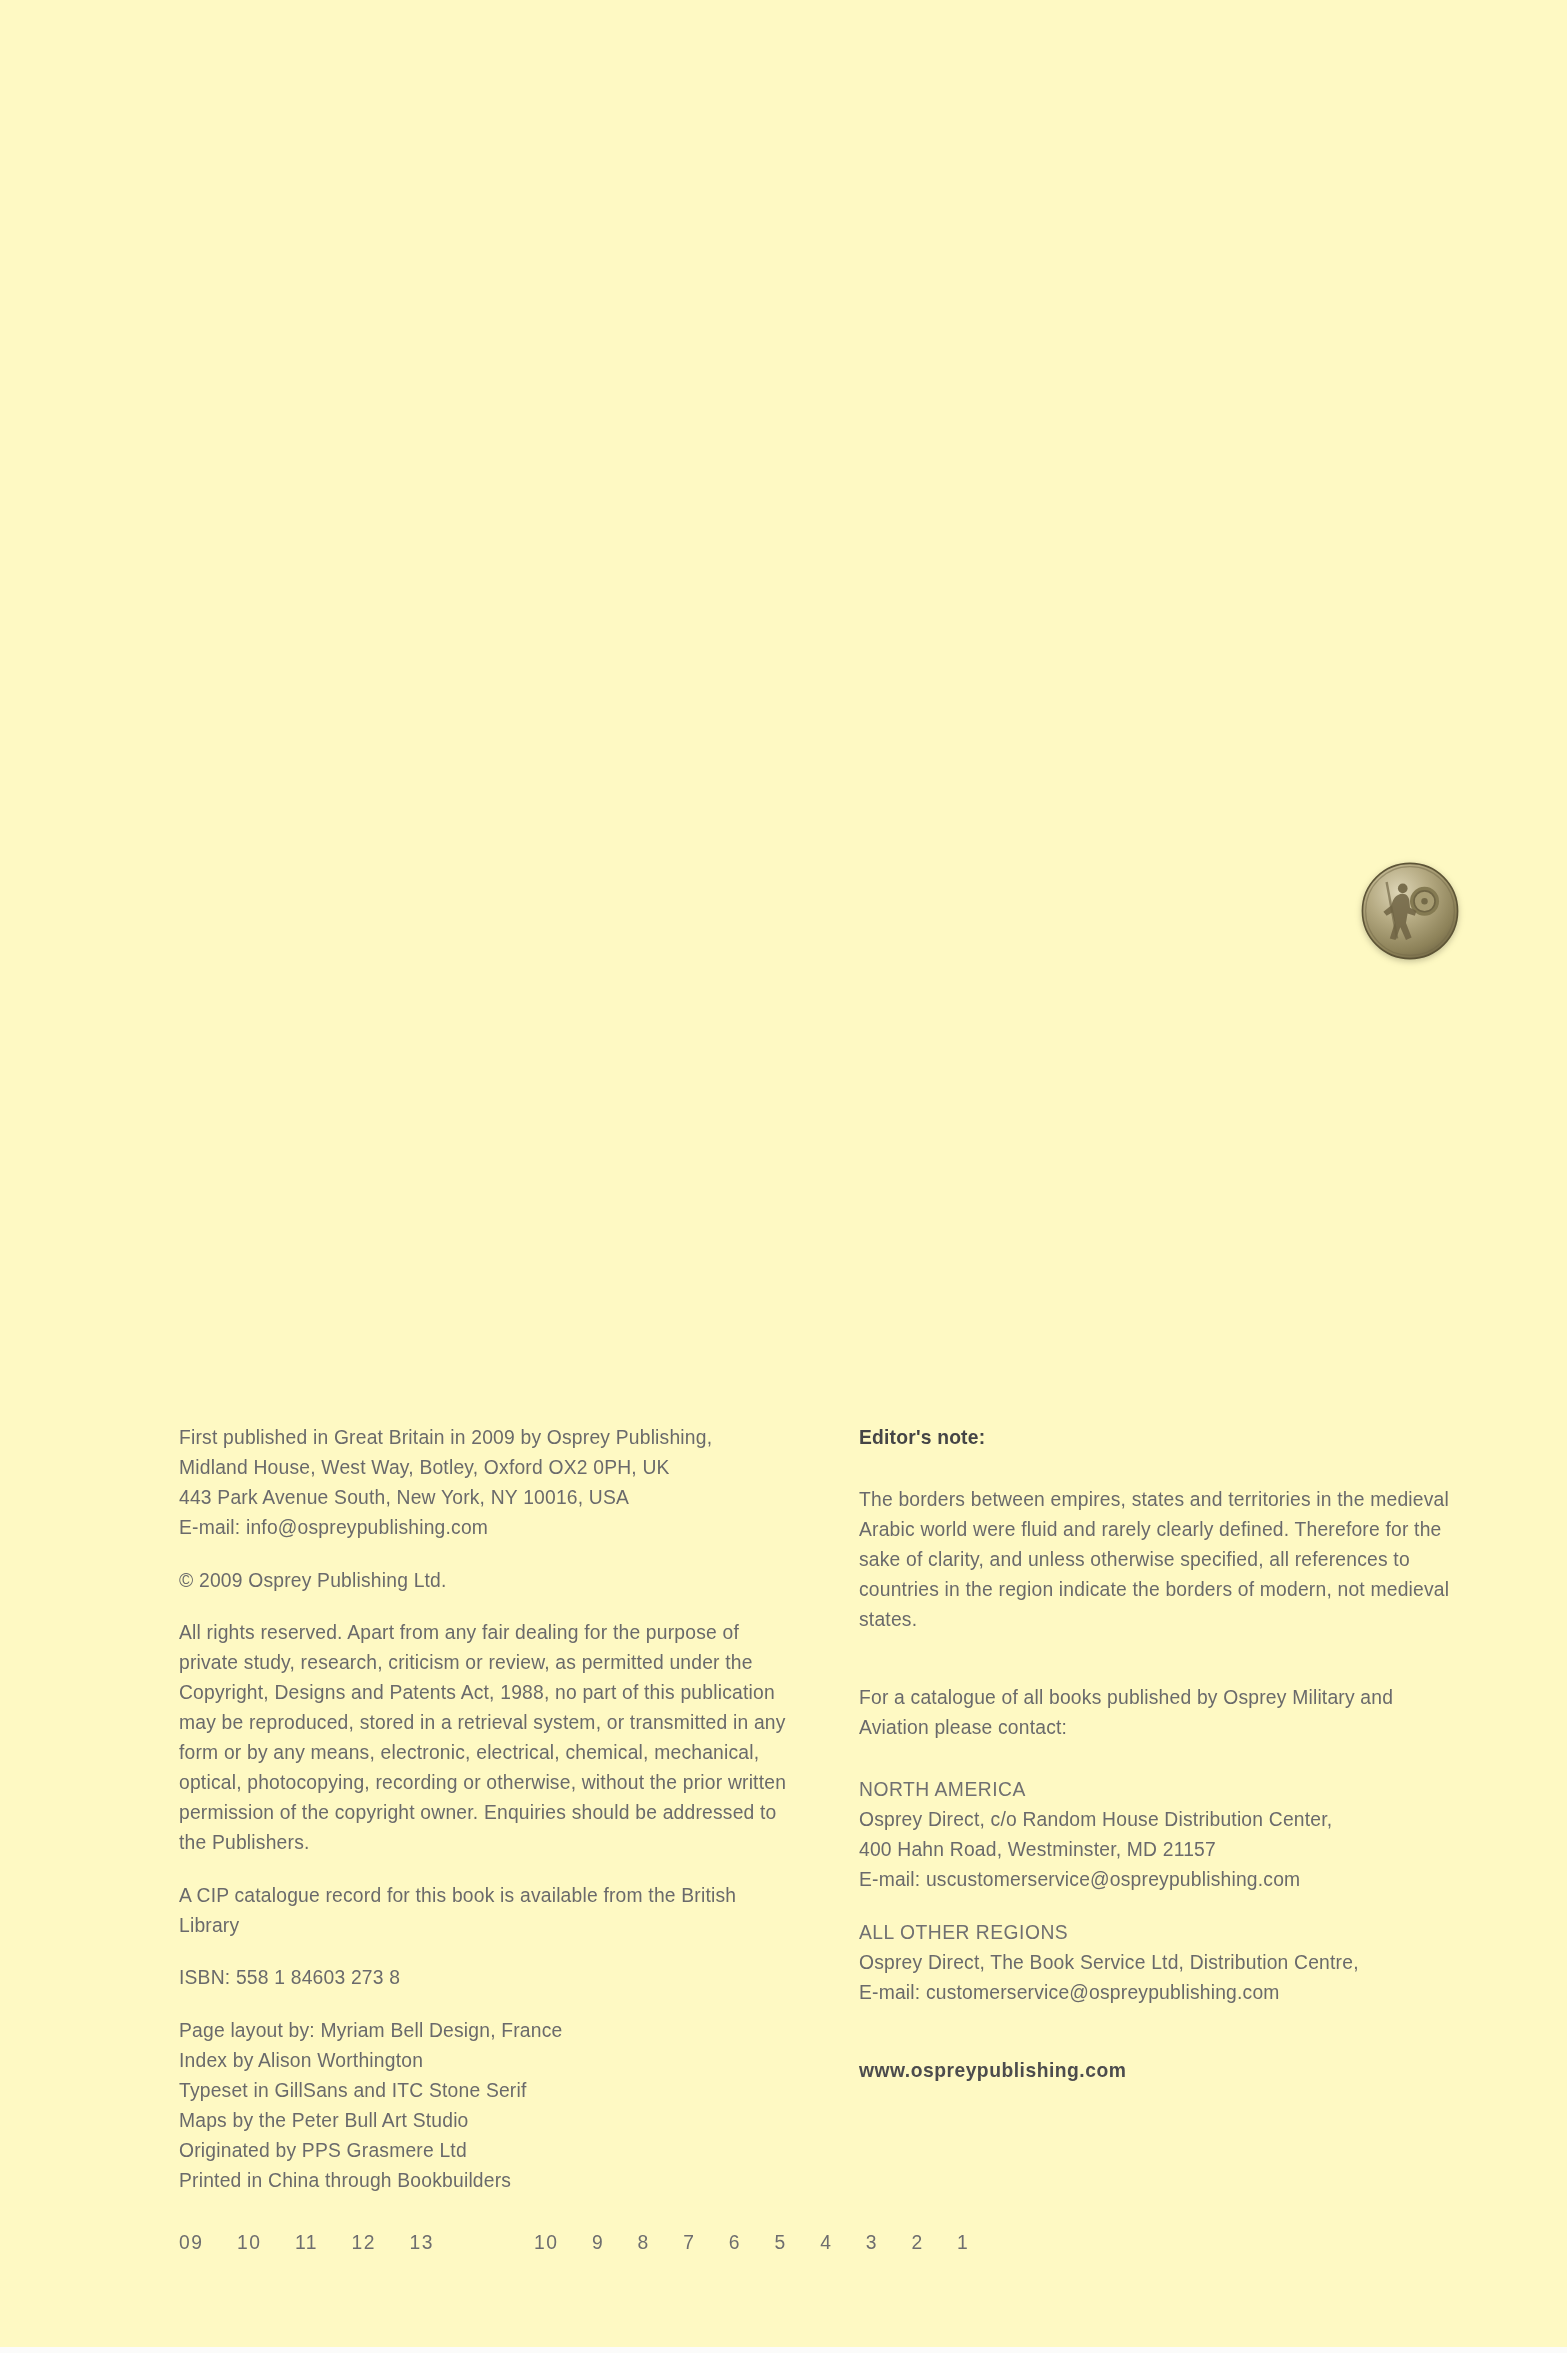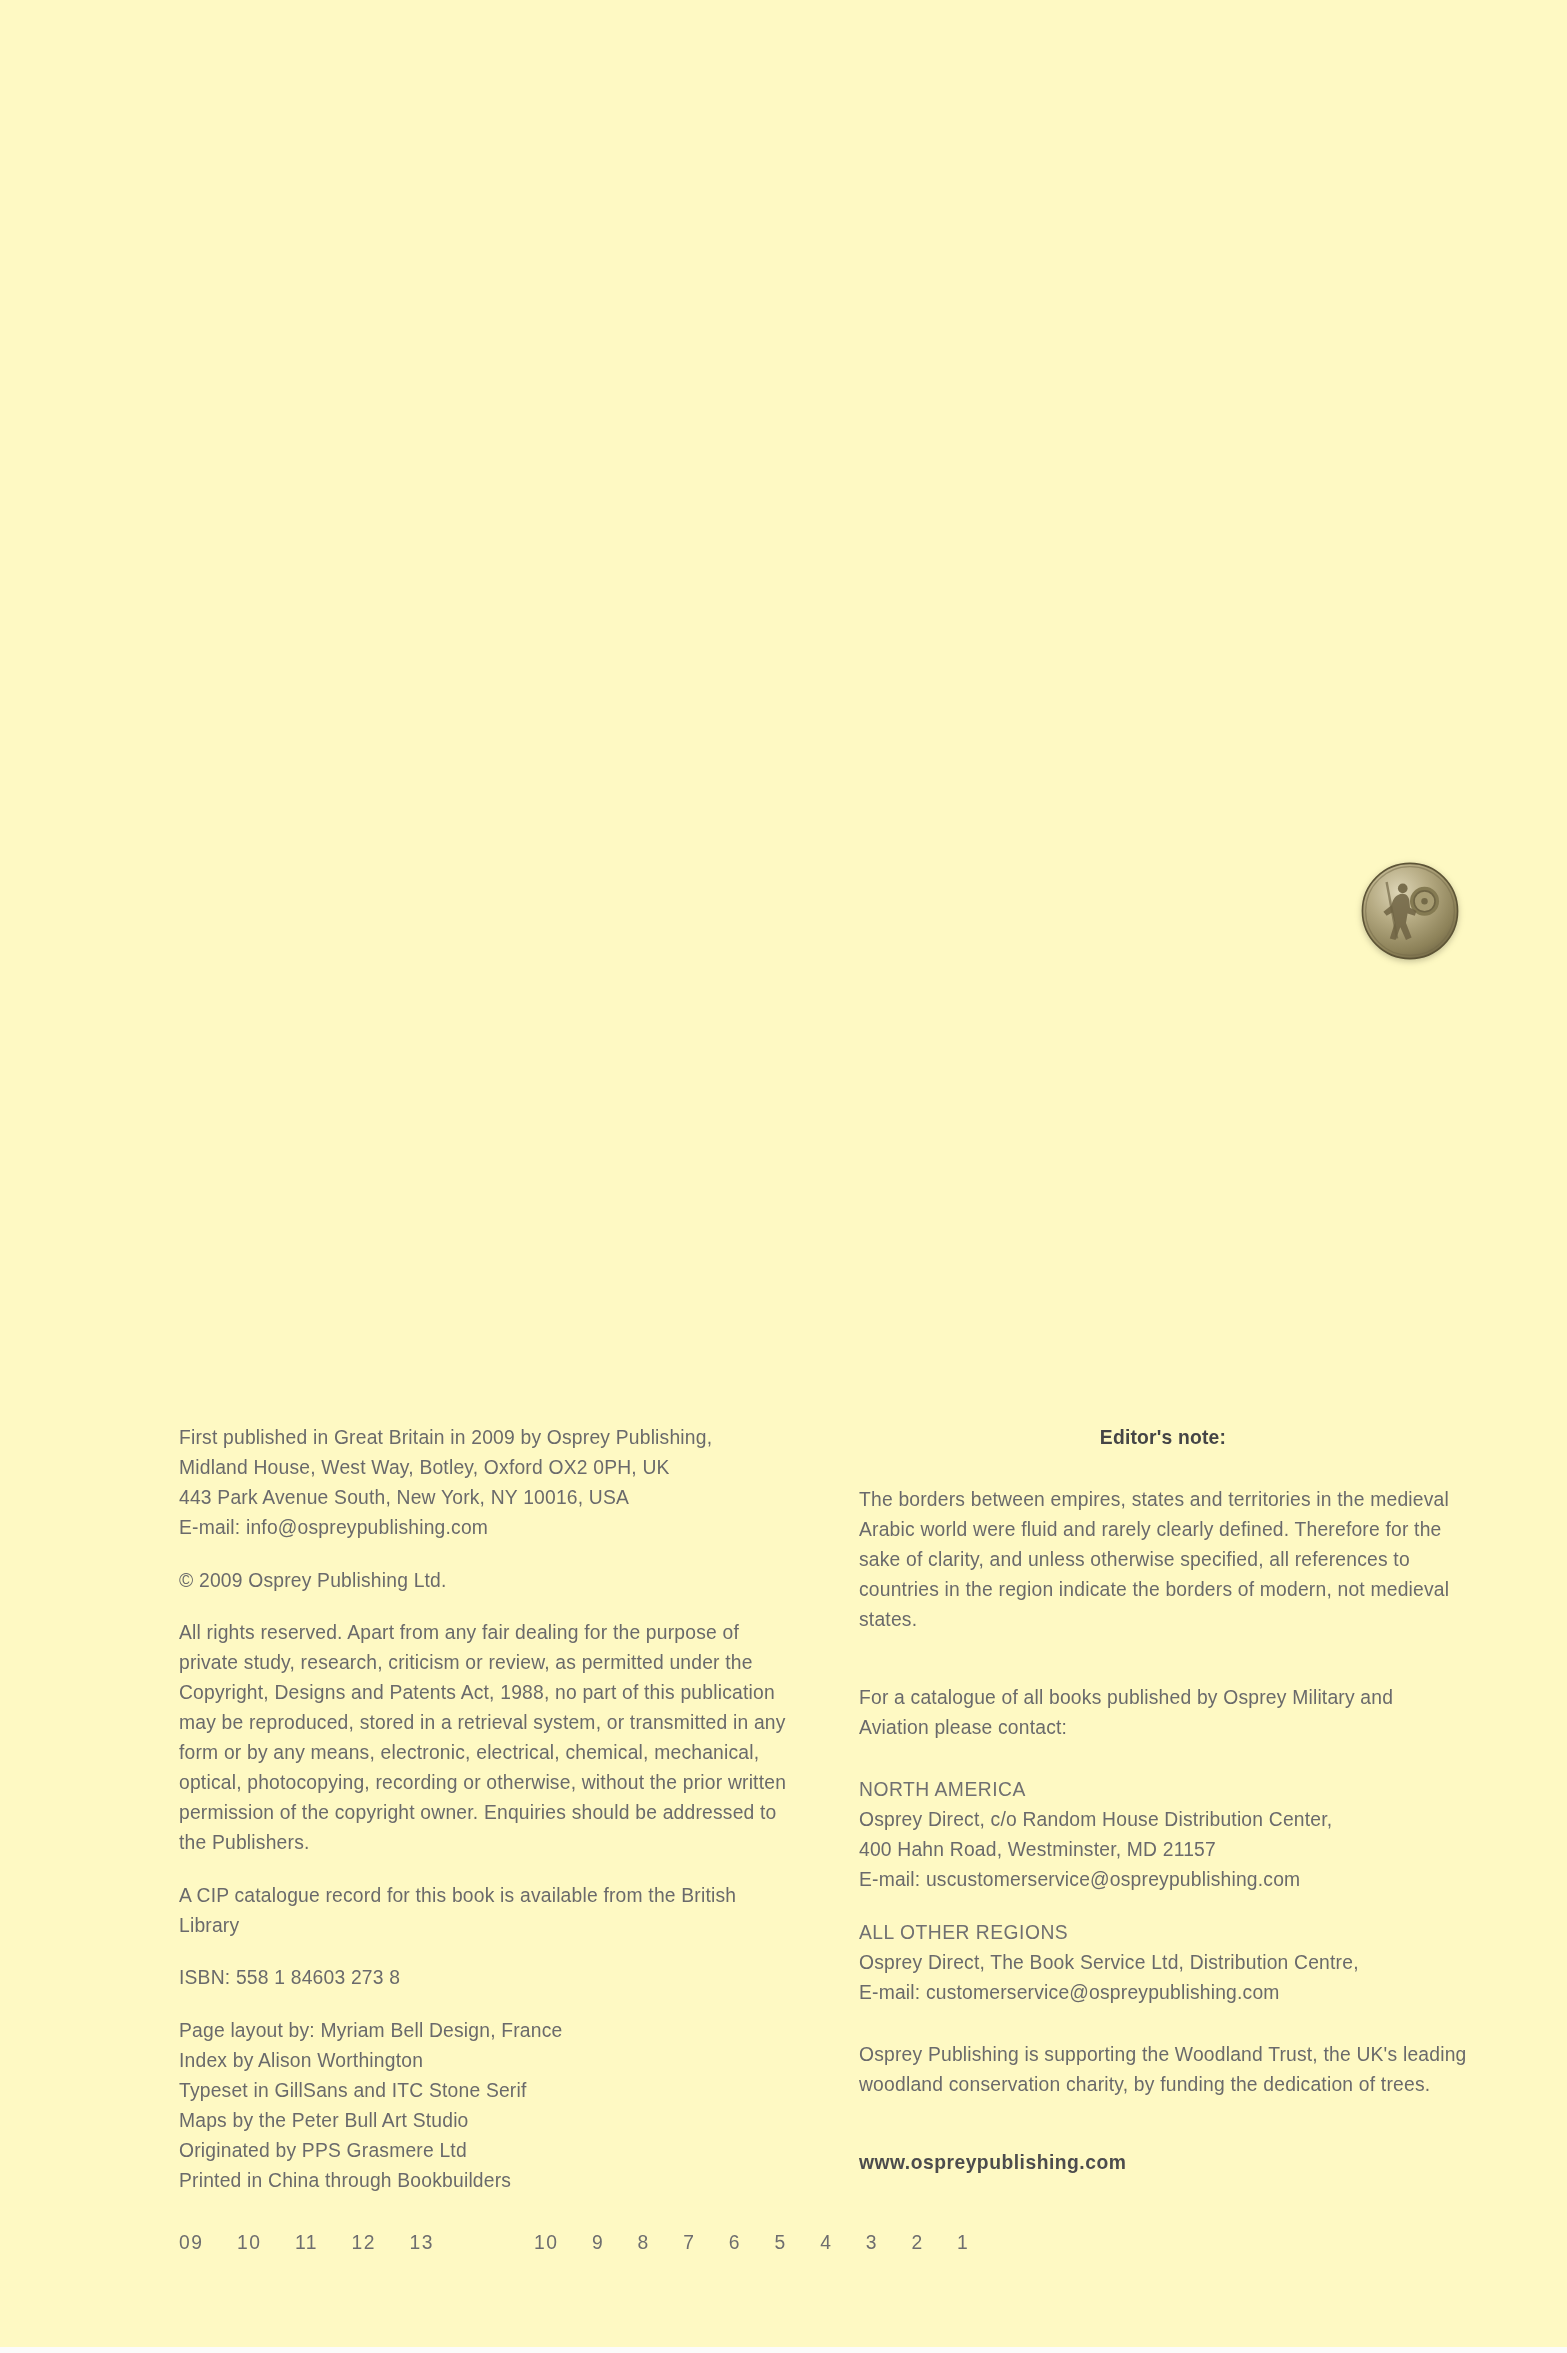--- a/index.html
+++ b/index.html
@@ -25,21 +25,20 @@
   p { margin: 0; }
   .gap      { margin-top: 22.5px; }
   .gap-md   { margin-top: 32px; }
   .gap-lg   { margin-top: 48px; }
   .gap-xl   { margin-top: 48px; }
   .line { display: block; }
   .heading-bold {
     font-weight: bold;
     color: #454546;
     letter-spacing: 0.2px;
-    text-align: center;
   }
   .caps-heading { color: #707071; letter-spacing: 0.5px; }
   .website-line {
     font-weight: bold;
     color: #4c4c4d;
     letter-spacing: 0.5px;
   }
   .print-run {
     white-space: pre;
     letter-spacing: 1.6px;
@@ -129,20 +128,19 @@
       <span class="line">400 Hahn Road, Westminster, MD 21157</span>
       <span class="line">E-mail: uscustomerservice@ospreypublishing.com</span>
     </p>
 
     <p class="gap">
       <span class="line caps-heading">ALL OTHER REGIONS</span>
       <span class="line">Osprey Direct, The Book Service Ltd, Distribution Centre,</span>
       <span class="line">E-mail: customerservice@ospreypublishing.com</span>
     </p>
 
-    <p class="gap-md">Osprey Publishing is supporting the Woodland Trust, the UK's leading woodland conservation charity, by funding the dedication of trees.</p>
 
     <p class="gap-lg website-line">www.ospreypublishing.com</p>
 
   </div>
 
 </div>
 
 
 </body></html>

